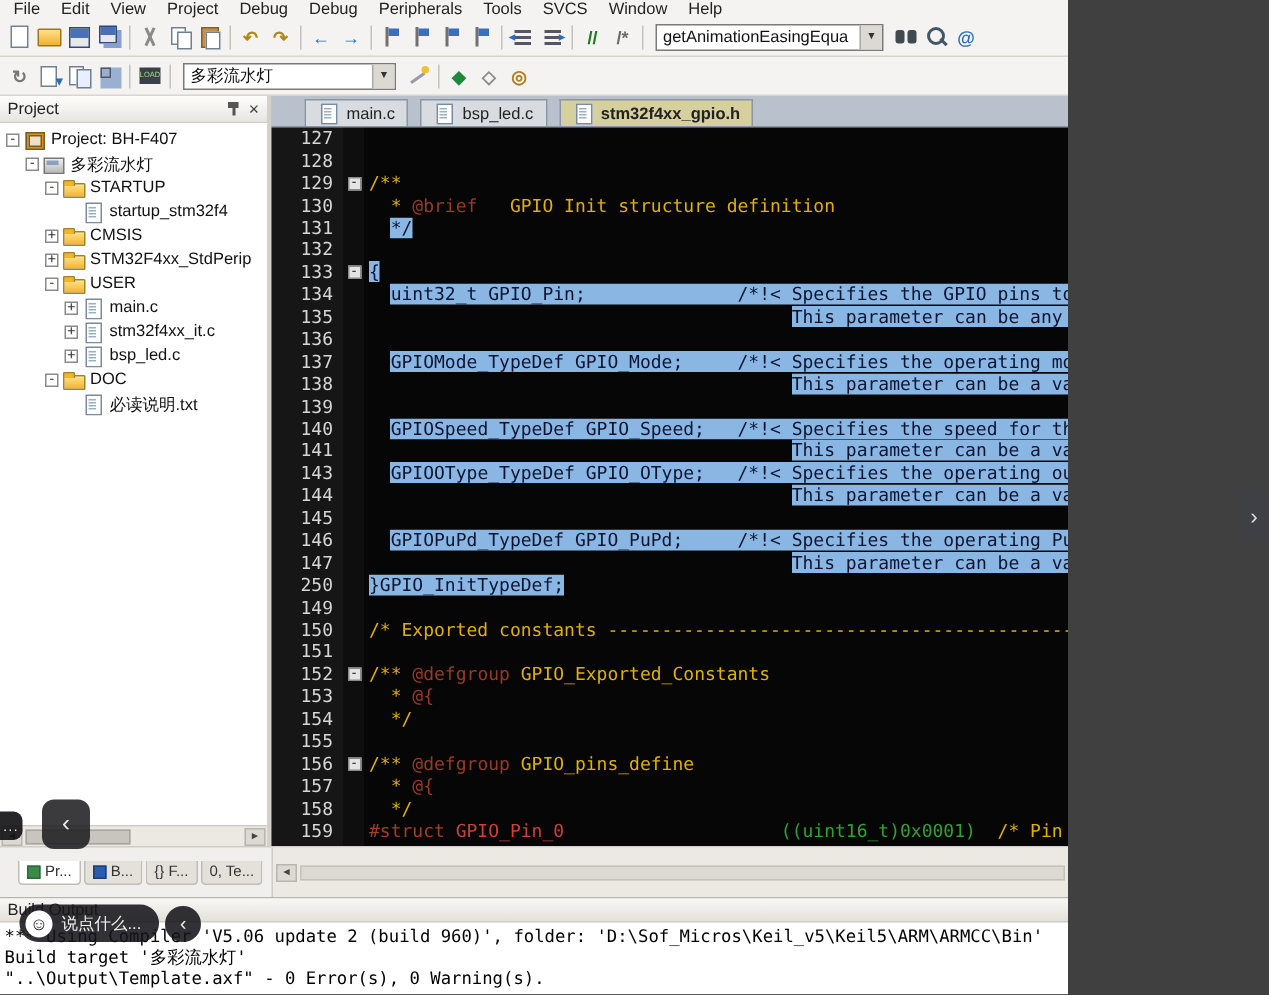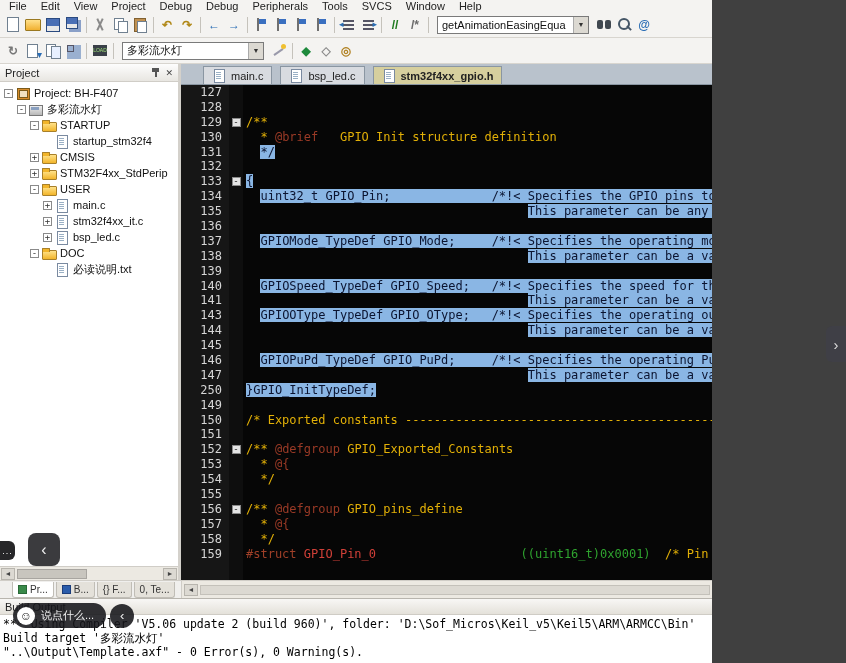--- a/index.html
+++ b/index.html
@@ -112,21 +112,21 @@
   .ct{flex:1;white-space:pre;overflow:hidden;color:#e8e8e8;padding-left:3px;}
   .s-pl{color:#e8e8e8;}
   .s-cm{color:var(--c-cm,#e2b007);}
   .s-dx{color:var(--c-dx,#9a3a26);}
   .s-pp{color:var(--c-pp,#a04028);}
   .s-mac{color:var(--c-mac,#d04038);}
   .s-num{color:var(--c-num,#2fa32f);}
   .s-sel{background:var(--sel-bg,#8ab6e4);color:var(--sel-fg,#0b1430);}
 
   
-  .bottom-band{height:18px;display:flex;background:#f0efed;border-top:1px solid #d0cdc7;flex:0 0 auto;}
+  .bottom-band{height:34px;display:flex;background:#f0efed;border-top:1px solid #d0cdc7;flex:0 0 auto;}
   .dock-tabs{width:181px;flex:0 0 auto;display:flex;align-items:center;padding-left:12px;gap:2px;}
   .dtab{height:16px;display:flex;align-items:center;gap:3px;font-size:10px;padding:0 5px;
       border:1px solid #c0bdb6;border-top:none;background:#e4e1da;color:#333;border-radius:0 0 3px 3px;white-space:nowrap;}
   .dtab.active{background:#fff;}
   .dico{width:9px;height:9px;flex:0 0 auto;}
   .dico-proj{background:#3a8a4a;border:1px solid #2a6a38;}
   .dico-book{background:#2a5caa;border:1px solid #1a3c7a;}
   .ed-hscroll{flex:1;display:flex;align-items:center;background:#ece9e2;border-left:1px solid #d0cdc7;padding:0 2px;}
   .ed-track{flex:1;height:10px;background:#dcd9d2;border:1px solid #c4c1ba;margin-left:2px;}
 

